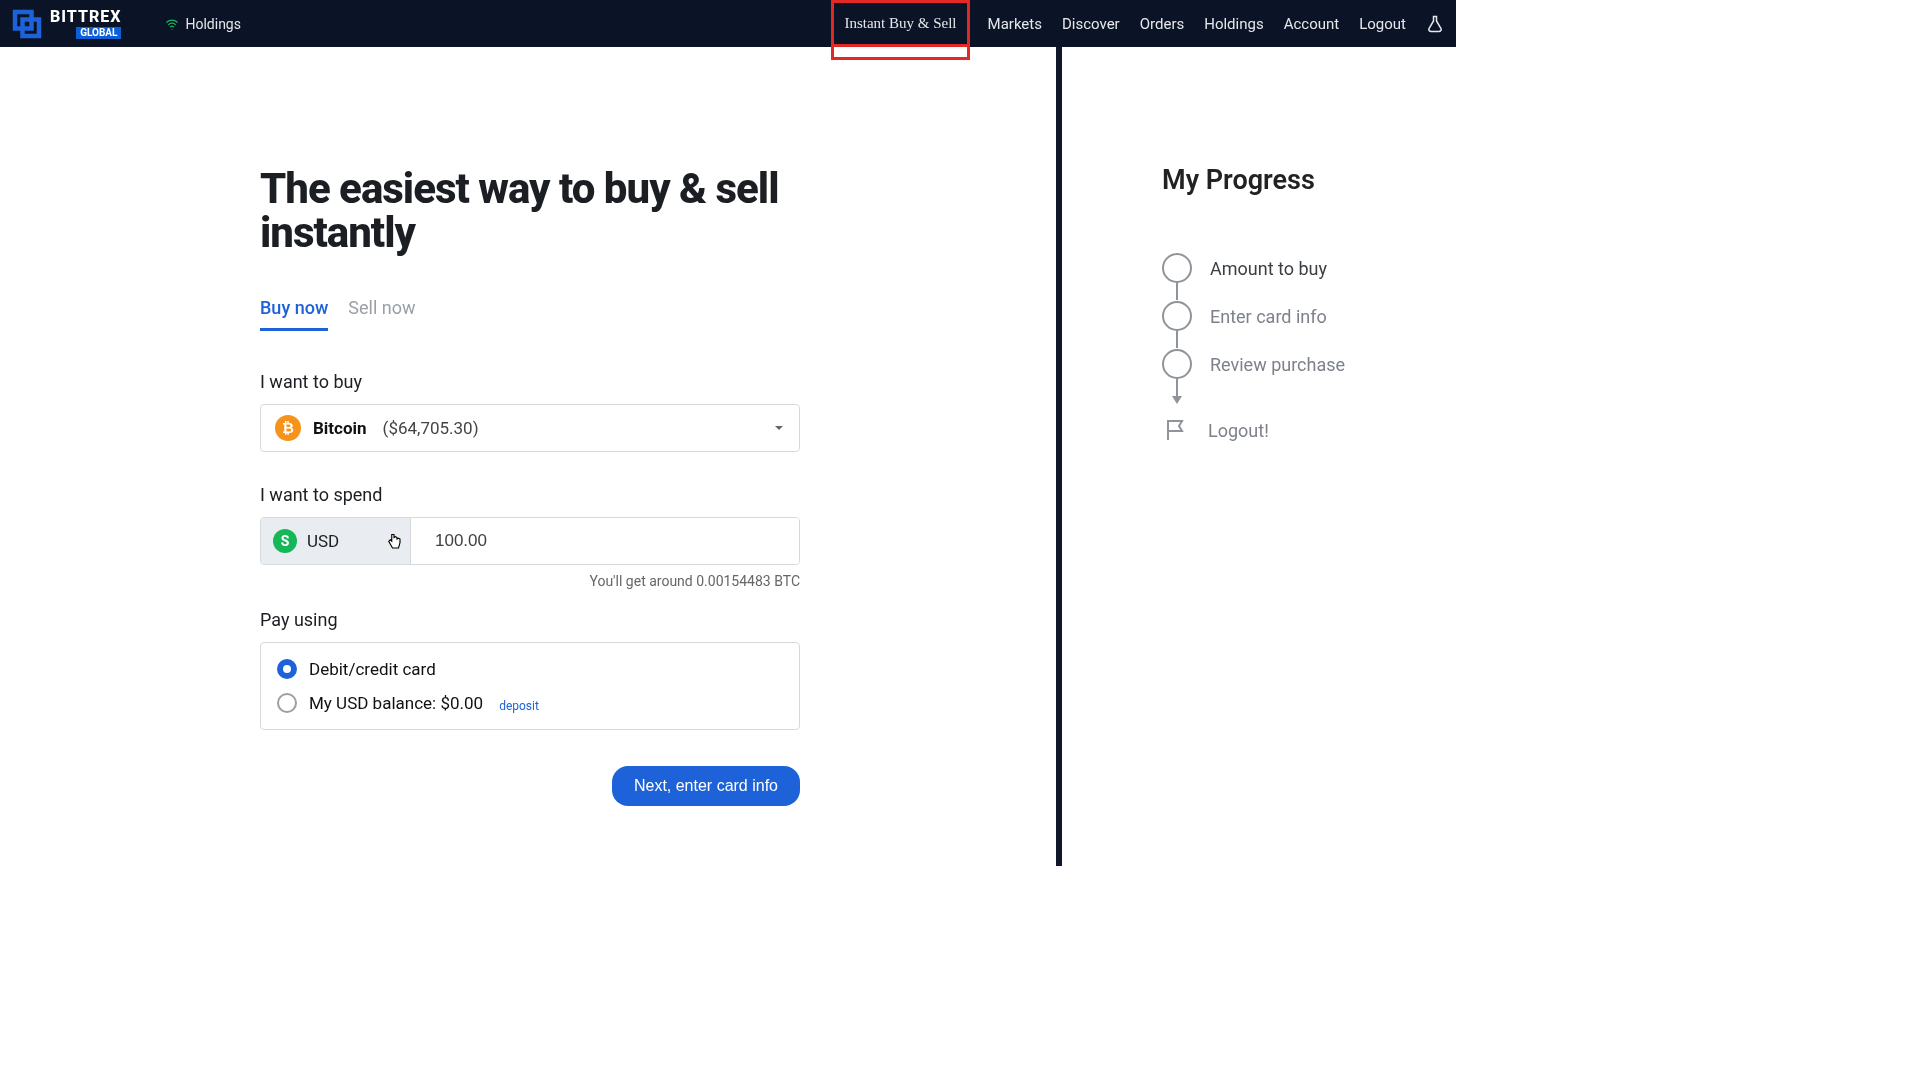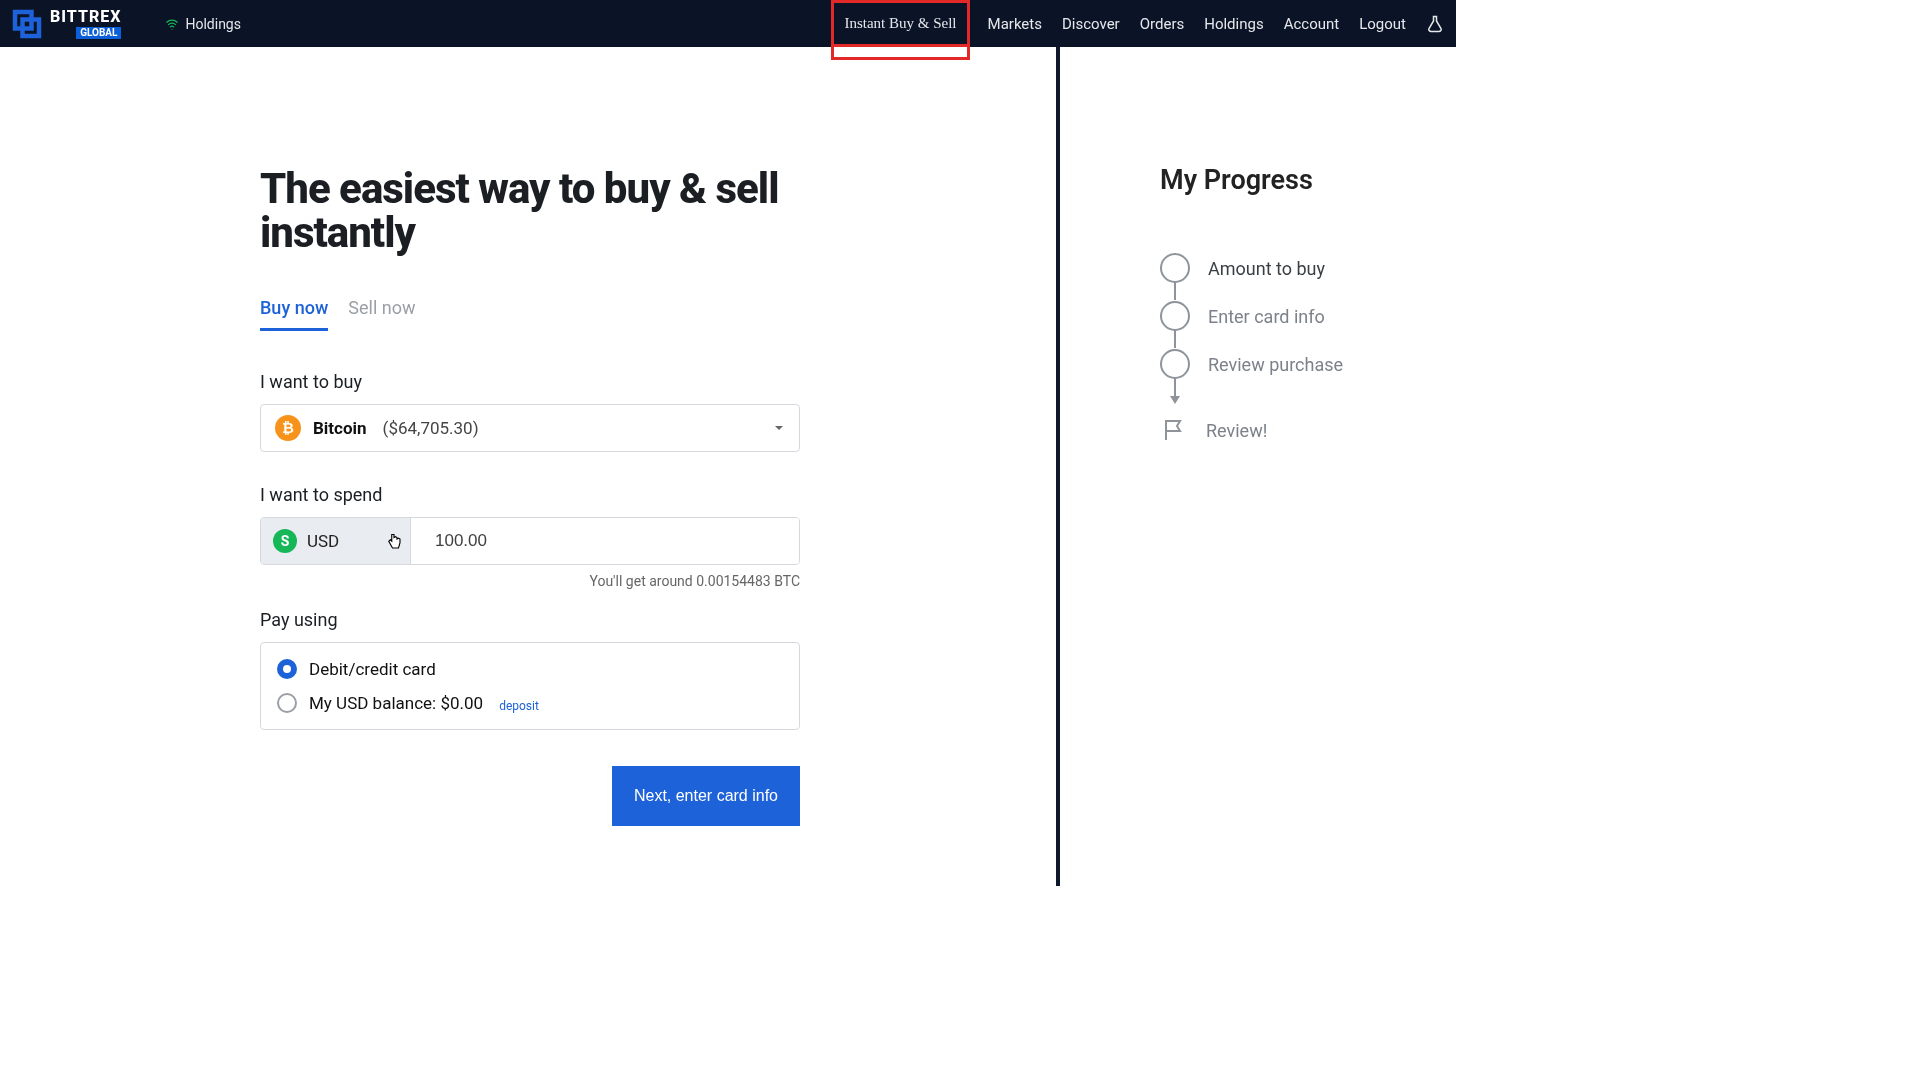--- a/index.html
+++ b/index.html
@@ -16,21 +16,21 @@
   .nav { margin-left: auto; display: flex; align-items: stretch; gap: 16px; height: 100%; }
   .nav a { display: flex; align-items: center; color: #e5e7eb; text-decoration: none; font-size: 15px; padding: 0 2px; position: relative; cursor: pointer; }
   .nav a.active { border: 3px solid #e32828; border-bottom: 3px solid #e32828; padding: 0 10px; font-family: Liberation Serif, serif; }
   .nav a.active::after { content: ""; position: absolute; bottom: -16px; left: -3px; right: -3px; height: 16px; border-left: 3px solid #e32828; border-right: 3px solid #e32828; border-bottom: 3px solid #e32828; }
   .flask { width: 18px; height: 18px; fill: #e5e7eb; }
 
   
   .page { display: flex; }
   .main { flex: 1; padding: 120px 0 60px 0; }
   .container { margin-left: 260px; max-width: 540px; }
-  .side { width: 400px; border-left: 4px solid #0f172a; padding: 117px 0 0 100px; margin-left: 8px; }
+  .side { width: 400px; border-left: 6px solid #0f172a; padding: 117px 0 0 100px; margin-left: 8px; }
 
   h1 { font-size: 42px; font-weight: 800; letter-spacing: -1px; line-height: 1.05; color: #1b1f23; margin-bottom: 42px; }
 
   .tabs { display: flex; gap: 20px; border-bottom: 0px solid transparent; margin-bottom: 40px; }
   .tab { font-size: 18px; color: #9aa0a6; padding-bottom: 10px; cursor: pointer; }
   .tab.active { color: #1d62d9; border-bottom: 3px solid #1d62d9; font-weight: 500; }
 
   .field-label { font-size: 18px; color: #1b1f23; margin-bottom: 12px; }
 
   .select-box { border: 1px solid #d5d9de; border-radius: 4px; height: 48px; display: flex; align-items: center; padding: 0 14px; gap: 12px; cursor: pointer; margin-bottom: 32px; }
@@ -47,21 +47,21 @@
   .amount-input { flex: 1; border: none; outline: none; padding: 0 24px; font-size: 17px; color: #404040; }
 
   .estimate { text-align: right; color: #666; font-size: 14px; margin-top: 8px; margin-bottom: 20px; }
 
   .pay-box { border: 1px solid #d5d9de; border-radius: 4px; padding: 16px 16px; display: flex; flex-direction: column; gap: 14px; margin-bottom: 36px; }
   .radio-row { display: flex; align-items: flex-end; gap: 12px; font-size: 17px; cursor: pointer; }
   .radio { appearance: none; width: 20px; height: 20px; border: 2px solid #9aa0a6; border-radius: 50%; position: relative; cursor: pointer; }
   .radio:checked { border-color: #1d62d9; border-width: 6px; }
   .deposit-link { color: #1d62d9; font-size: 12px; text-decoration: none; margin-left: 4px; }
 
-  .next-btn { background: #1d62d9; color: #fff; border: none; border-radius: 0; padding: 21px 22px; font-size: 16px; cursor: pointer; float: right; }
+  .next-btn { background: #1d62d9; color: #fff; border: none; border-radius: 16px; padding: 11px 22px; font-size: 16px; cursor: pointer; float: right; }
 
   
   h2 { font-size: 27px; font-weight: 600; color: #222; margin-bottom: 48px; }
   .progress { display: flex; flex-direction: column; gap: 0; text-align: center; }
   .step { display: flex; align-items: center; gap: 18px; position: relative; height: 48px; }
   .step .circle { width: 30px; height: 30px; border: 2px solid #8f949b; border-radius: 50%; z-index: 1; background: #fff; }
   .step .line { position: absolute; left: 14px; top: 38px; width: 2px; height: 18px; background: #8f949b; }
   .step .line.arrow::after { content: ""; position: absolute; bottom: -8px; left: -4px; border-left: 5px solid transparent; border-right: 5px solid transparent; border-top: 8px solid #8f949b; }
   .step-label { font-size: 18px; color: #3a3f44; }
   .step.dim .step-label { color: #7d828a; }
@@ -177,17 +177,17 @@
       </div>
       <div class="step dim">
         <div class="circle"></div>
         <div class="line arrow"></div>
         <span class="step-label">Review purchase</span>
       </div>
       <div class="step dim final-step">
         <svg class="flag-icon" viewBox="0 0 24 24">
             <path d="M4 22V3h14l-3 5 3 5H4"></path>
           </svg>
-        <span class="step-label">Review!</span>
+        <span class="step-label">Logout!</span>
       </div>
     </div>
   </aside>
 </div>
 
 </body></html>

